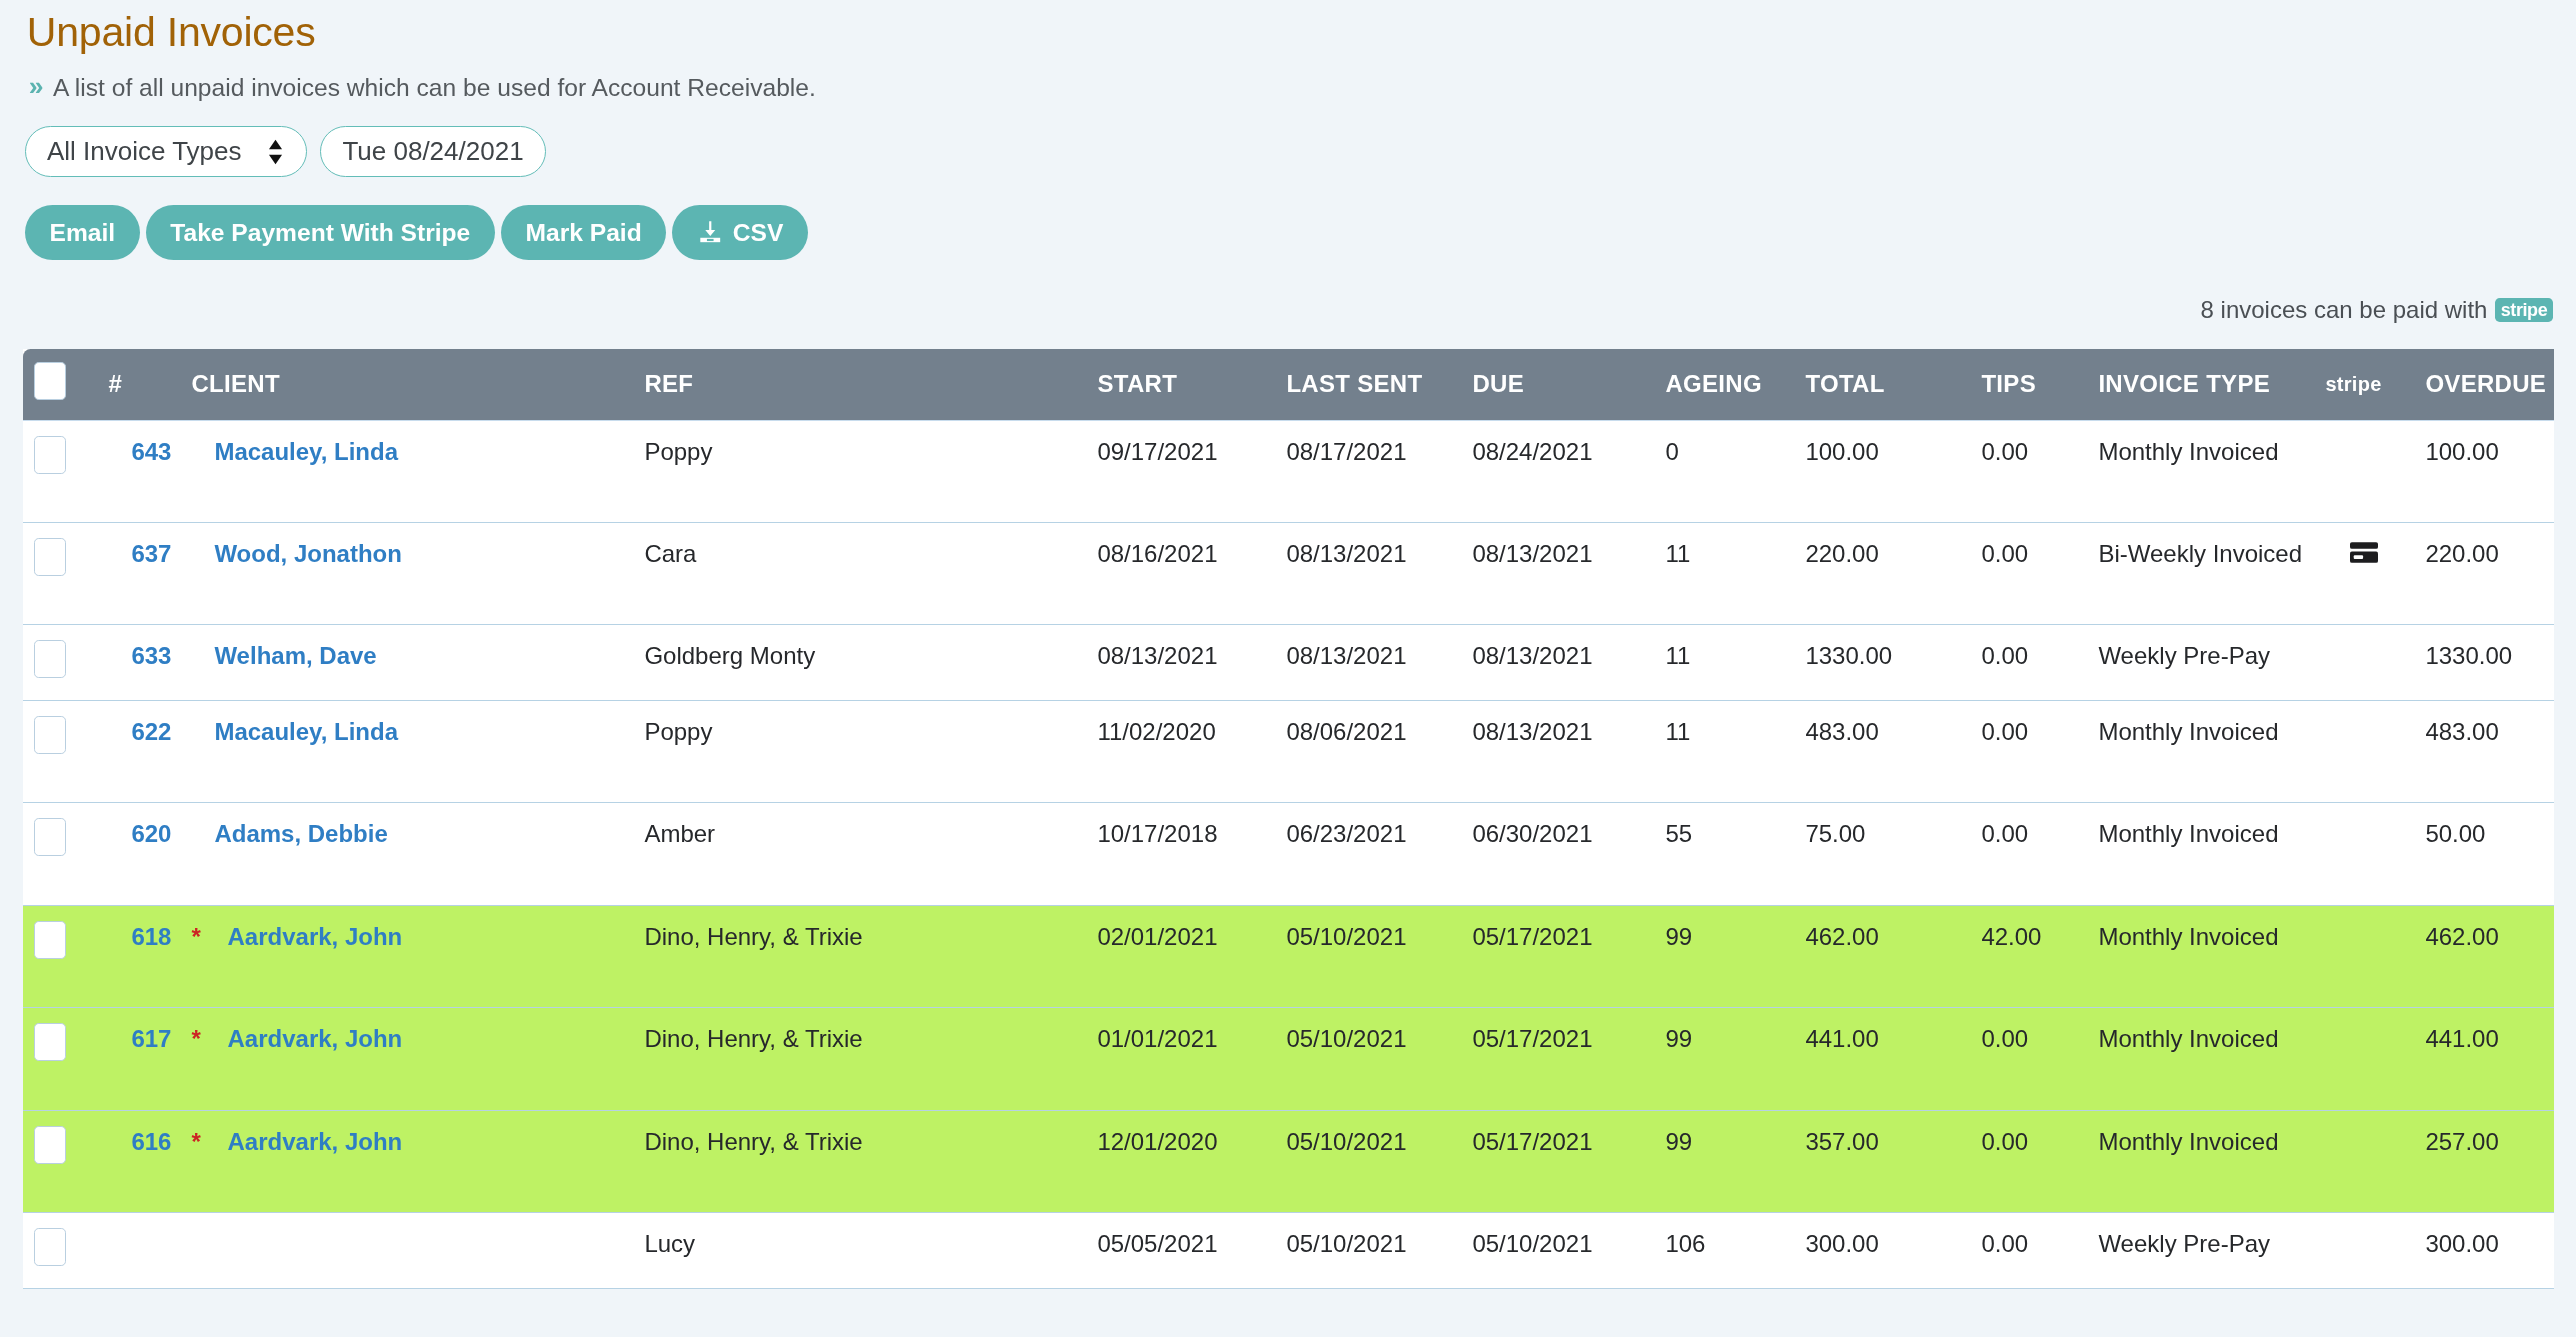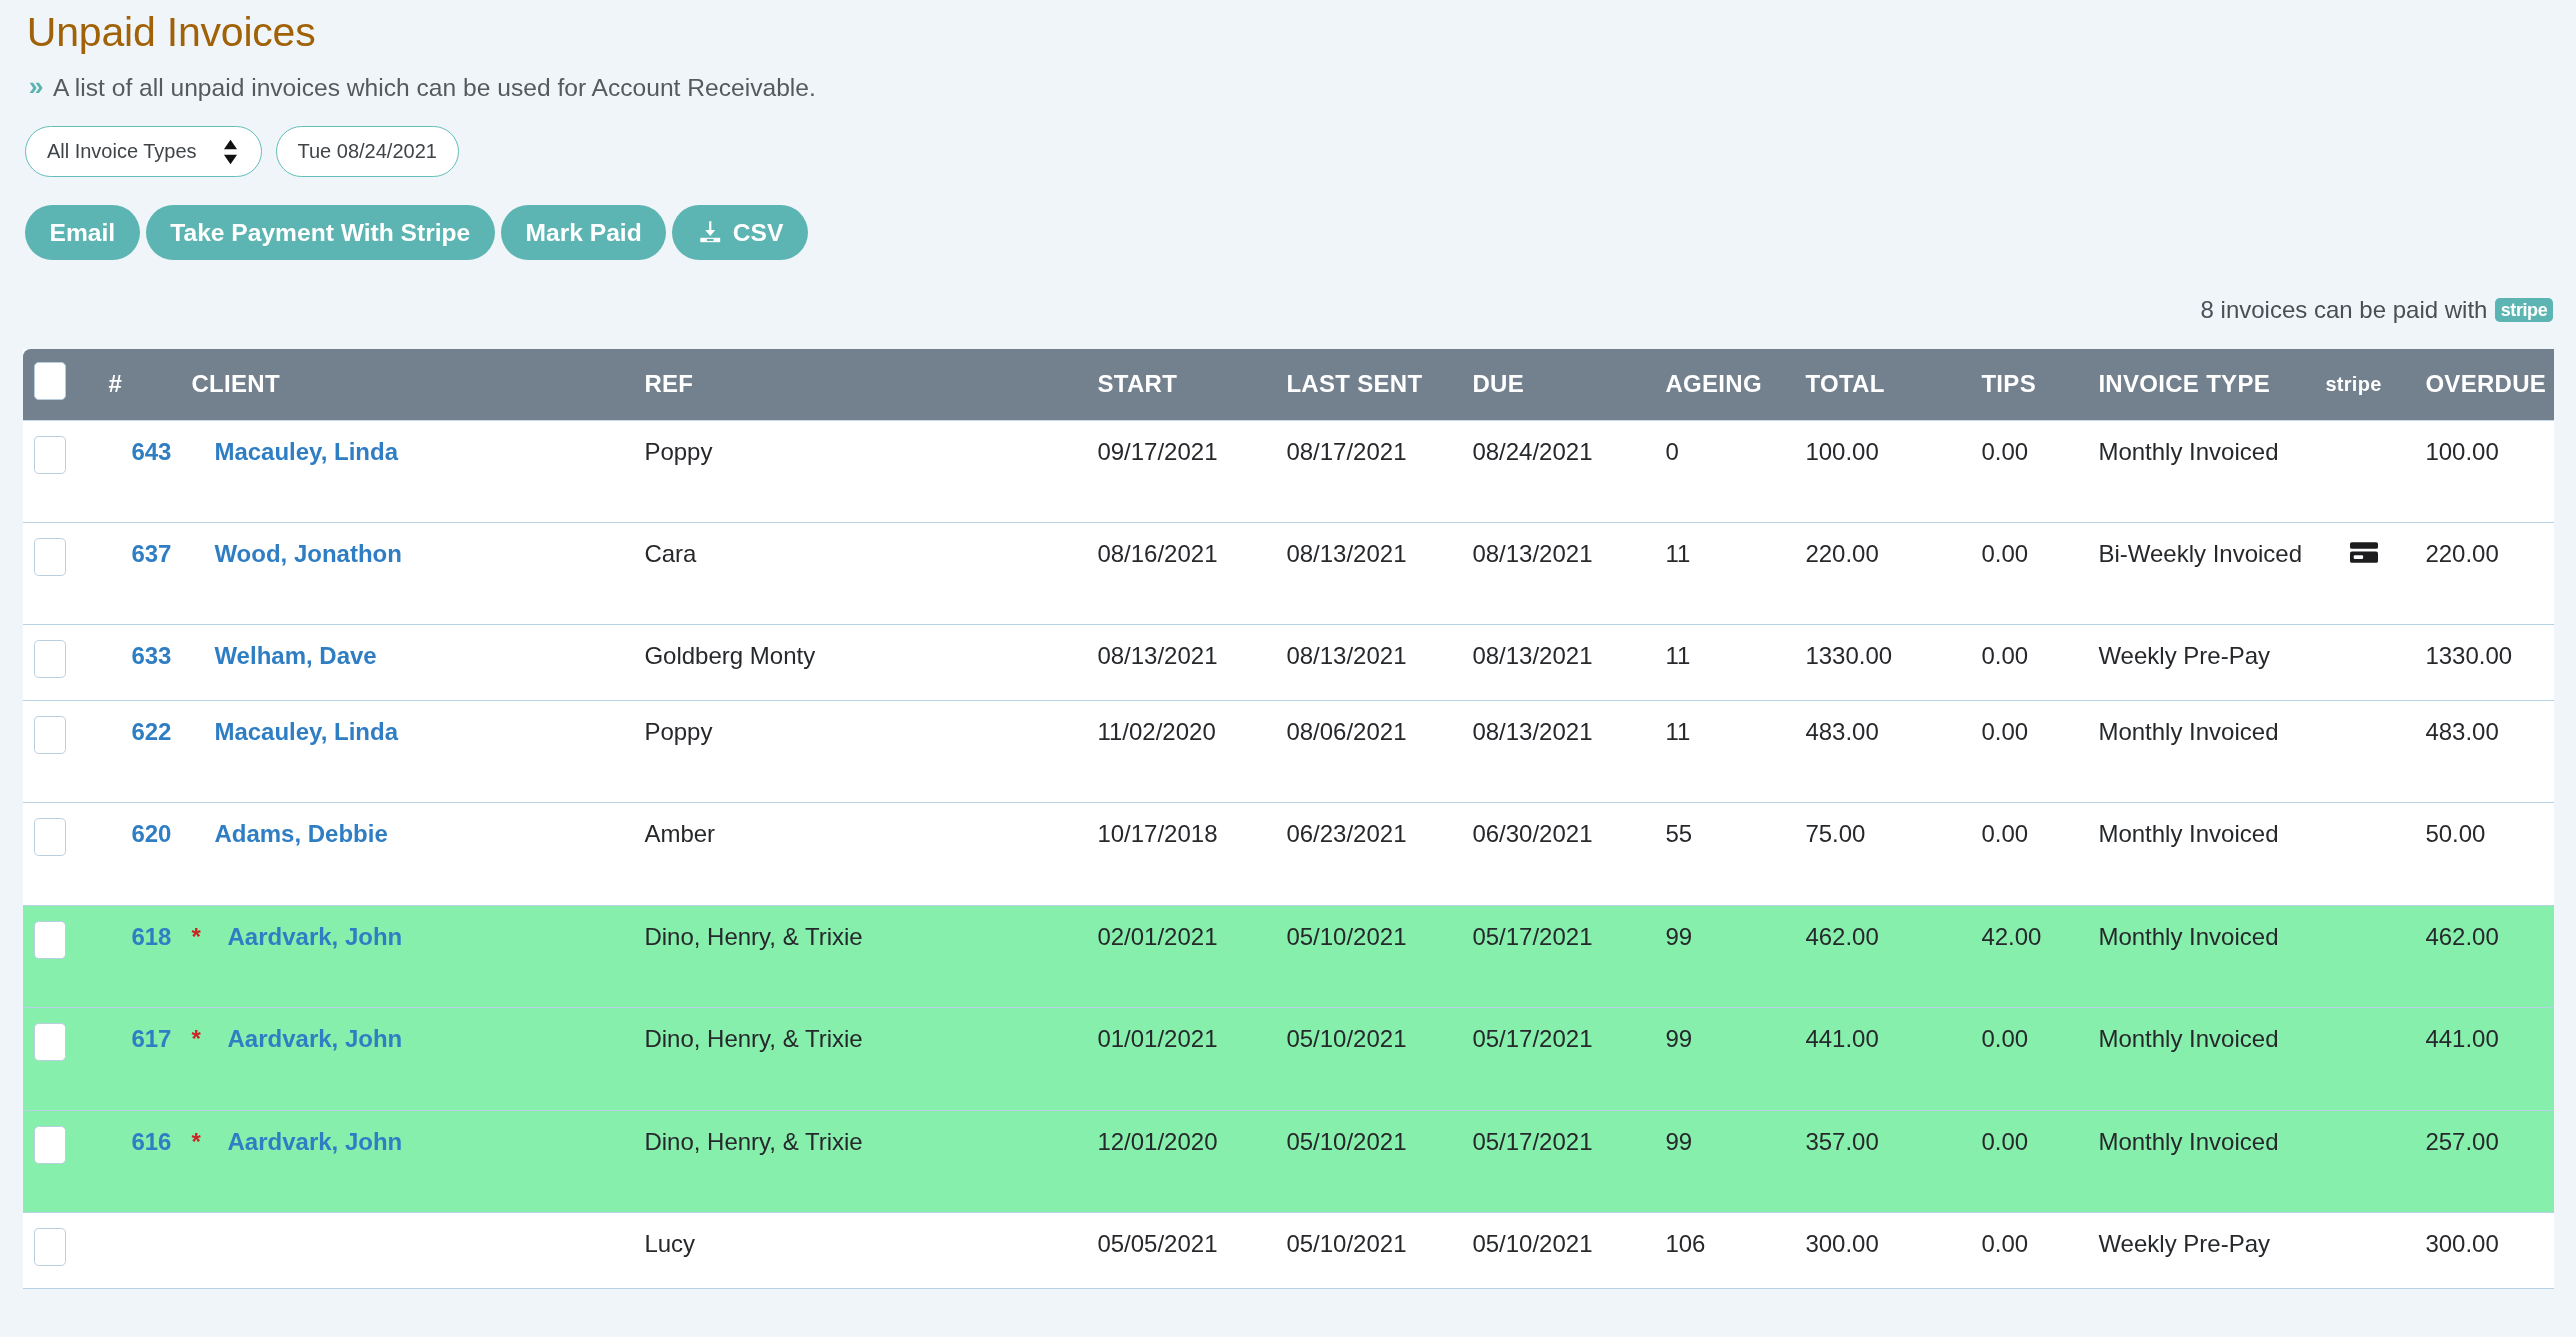--- a/index.html
+++ b/index.html
@@ -57,21 +57,21 @@
     padding: 24.6px 0 0 1.9px;
   }
   .pill {
     background: #ffffff;
     border: 1.4px solid #63bdb8;
     border-radius: 946px;
     height: 51px;
     display: flex;
     align-items: center;
     padding: 0 21px;
-    font-size: 20px;
+    font-size: 26px;
     color: #3f4448;
   }
   .select-pill { gap: 24.6px; cursor: pointer; }
   .select-pill .spin {
     display: inline-flex;
     flex-direction: column;
     line-height: 0.52;
     font-size: 19px;
     color: #1a1a1a;
   }
@@ -157,21 +157,21 @@
 
   table.grid tbody td {
     font-size: 24px;
     color: #26282b;
     padding: 15px 11.4px 40px 11.4px;
     border-bottom: 1.9px solid #b6d2e4;
     vertical-align: top;
     line-height: 1.35;
   }
   tbody tr.compact td { padding-bottom: 13.3px; }
-  tbody tr.highlight td { background: #86efac; }
+  tbody tr.highlight td { background: #bef264; }
   tbody tr:first-child td { border-top: 1.9px solid #c8dced; }
 
   td.id a, td.client a {
     color: #2f7ec4;
     font-weight: 700;
     text-decoration: none;
     cursor: pointer;
     margin-left: 23px;
   }
   td.client .star { color: #cc2424; font-weight: 700; margin-right: 3.8px; }

